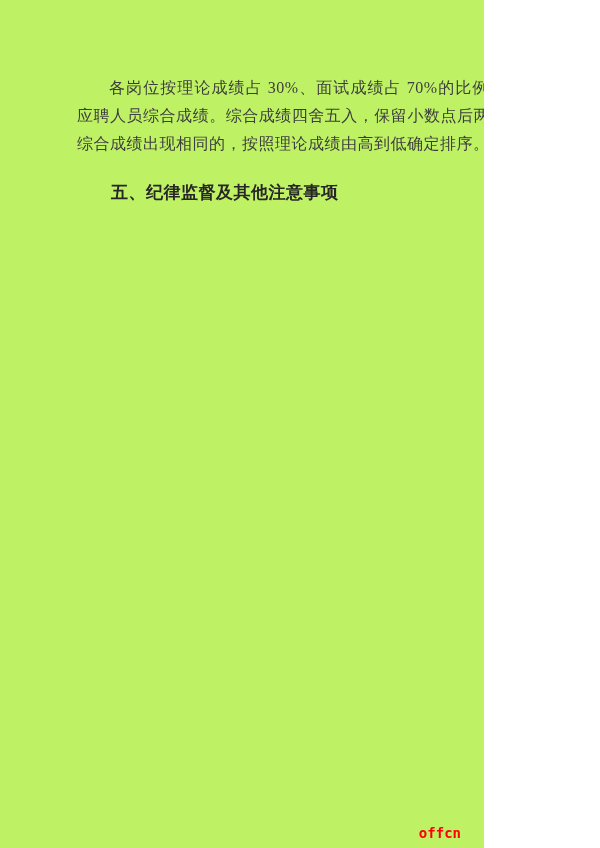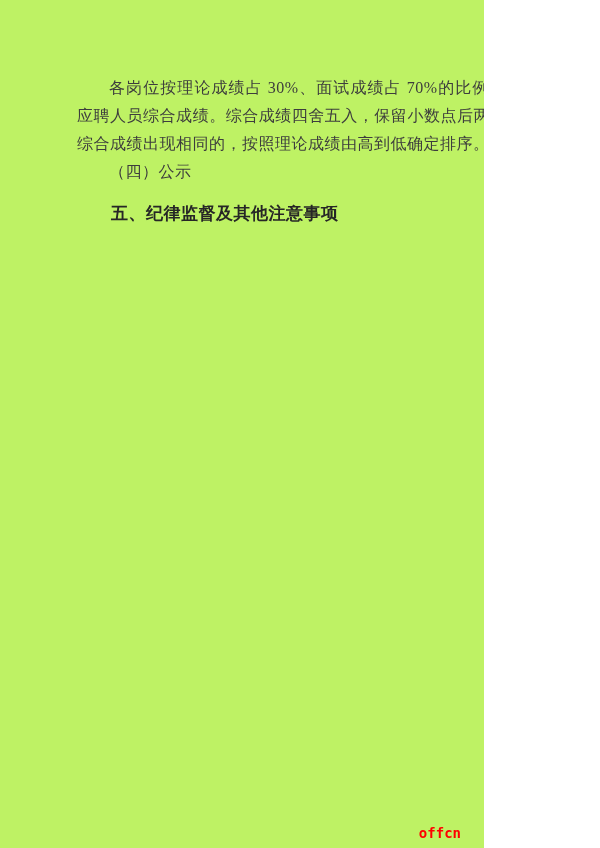--- a/index.html
+++ b/index.html
@@ -34,21 +34,21 @@
   }
   p.subheading {
     font-size: 16px;
     line-height: 28px;
     color: #3d3d3d;
     text-align: left;
     text-indent: 2em;
     letter-spacing: 0.5px;
   }
   p.heading {
-    margin-top: 13px;
+    margin-top: 20px;
     font-size: 17px;
     line-height: 30px;
     font-weight: bold;
     color: #262626;
     text-indent: 2em;
     font-family: "Liberation Sans", "DejaVu Sans", sans-serif;
     letter-spacing: 0.5px;
   }
   .watermark {
     position: absolute;
@@ -59,17 +59,16 @@
     font-size: 14px;
     letter-spacing: 0px;
   }
 </style>
 </head>
 <body>
 
 <div class="page">
   <div class="content">
       <p class="body">各岗位按理论成绩占 30%、面试成绩占 70%的比例计算应聘人员综合成绩。综合成绩四舍五入，保留小数点后两位。综合成绩出现相同的，按照理论成绩由高到低确定排序。</p>
-      <p class="subheading">（四）公示</p>
       <p class="heading">五、纪律监督及其他注意事项</p>
     </div>
   <span class="watermark" style="color: rgb(255, 0, 0); text-align: right;">offcn</span>
 </div>
 
 </body></html>

